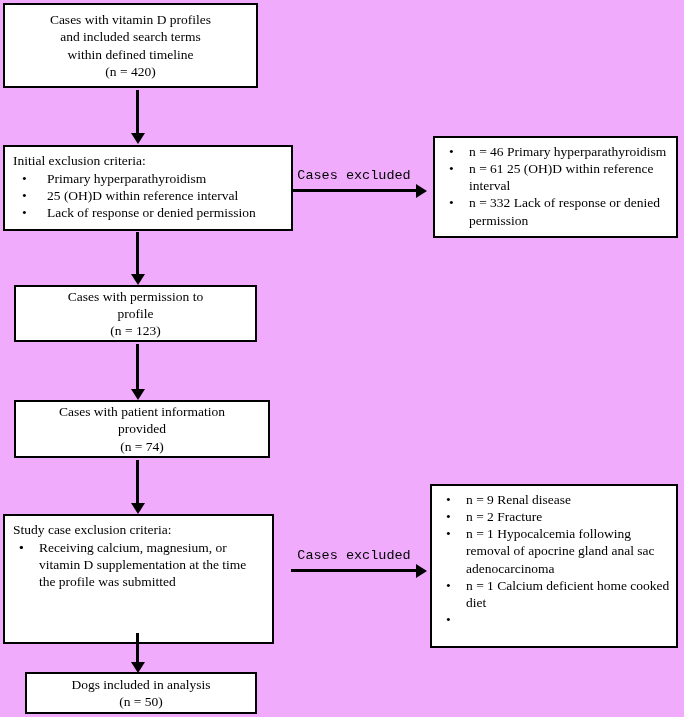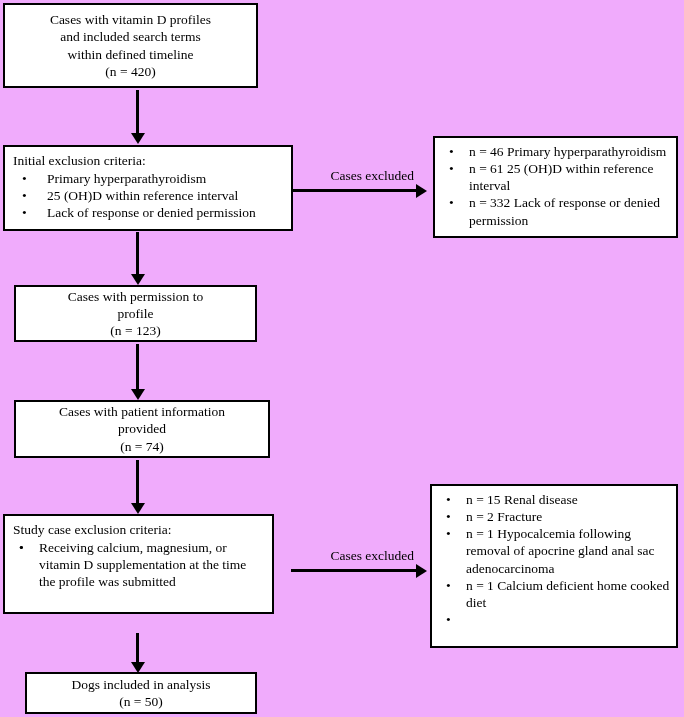--- a/index.html
+++ b/index.html
@@ -108,21 +108,22 @@
     width: 0;
     height: 0;
     border-top: 7px solid transparent;
     border-bottom: 7px solid transparent;
     border-left: 11px solid #000000;
   }
   .arrow-label {
     position: absolute;
     font-size: 13.5px;
     white-space: nowrap;
-    text-align: right;
+    text-align: center;
+    font-family: Liberation Mono, monospace;
   }
 </style>
 </head>
 <body>
 
 <div id="canvas">
 
   <div class="box centered" style="left:3px; top:3px; width:255px; height:85px;">
     <span class="line">Cases with vitamin D profiles</span>
     <span class="line">and included search terms</span>
@@ -178,37 +179,37 @@
     <span class="line">Cases with patient information</span>
     <span class="line">provided</span>
     <span class="line">(n = 74)</span>
   </div>
 
   <div class="v-arrow" style="left:131px; top:460px; height:54px;">
     <div class="shaft" style="height:44px;"></div>
     <div class="head" style="top:43px;"></div>
   </div>
 
-  <div class="box listbox" style="left:3px; top:514px; width:271px; height:100px;">
+  <div class="box listbox" style="left:3px; top:514px; width:271px; height:130px;">
     <span class="crit-head">Study case exclusion criteria:</span>
     <ul class="bullets tight">
       <li><span class="bullet">•</span></li>
       <li><span class="bullet">•</span><span>Receiving calcium, magnesium, or vitamin D supplementation at the time the profile was submitted</span></li>
     </ul>
   </div>
 
   <div class="arrow-label" style="left:294px; top:548px; width:120px;">Cases excluded</div>
   <div class="h-arrow" style="left:291px; top:564px; width:136px;">
     <div class="shaft" style="width:126px;"></div>
     <div class="head" style="left:125px;"></div>
   </div>
 
   <div class="box listbox" style="left:430px; top:484px; width:248px; height:164px;">
     <ul class="bullets tight">
-      <li><span class="bullet">•</span><span>n = 15 Renal disease</span></li>
+      <li><span class="bullet">•</span><span>n = 9 Renal disease</span></li>
       <li><span class="bullet">•</span><span>n = 2 Fracture</span></li>
       <li><span class="bullet">•</span><span>n = 1 Hypocalcemia following removal of apocrine gland anal sac adenocarcinoma</span></li>
       <li><span class="bullet">•</span><span>n = 1 Calcium deficient home cooked diet</span></li>
       <li><span class="bullet">•</span></li>
     </ul>
   </div>
 
   <div class="v-arrow" style="left:131px; top:633px; height:40px;">
     <div class="shaft" style="height:30px;"></div>
     <div class="head" style="top:29px;"></div>

